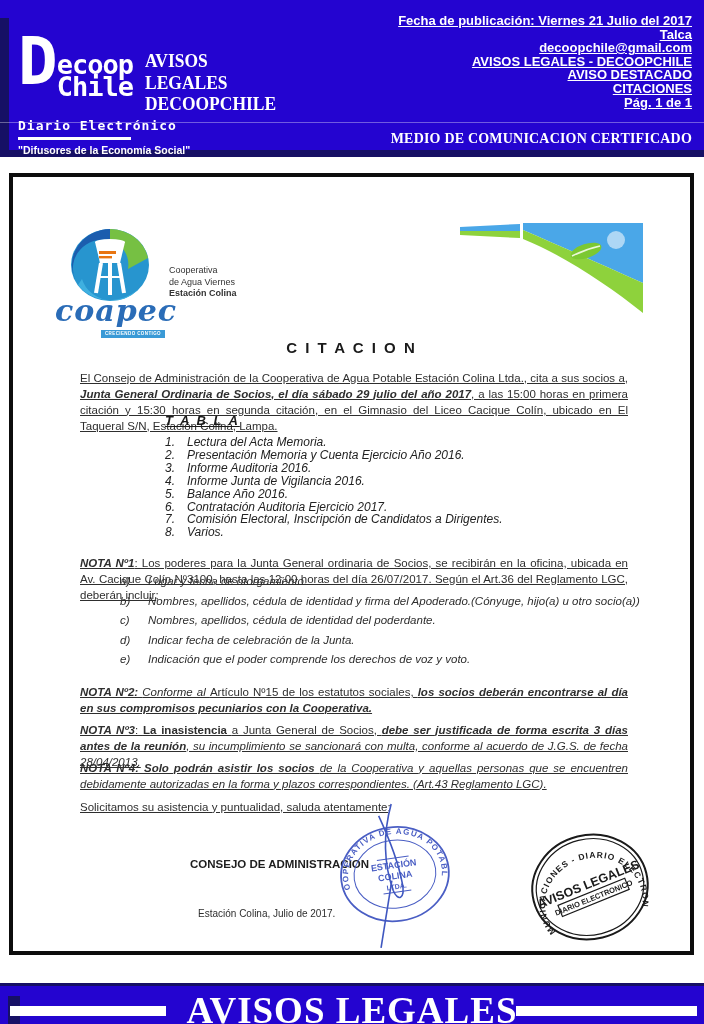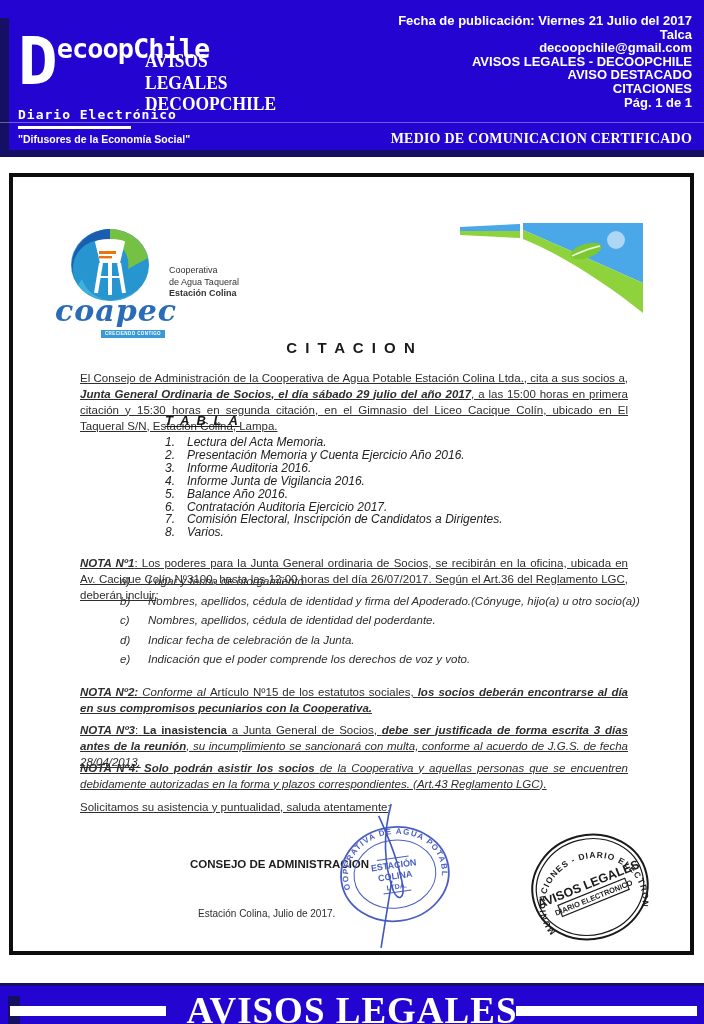--- a/index.html
+++ b/index.html
@@ -7,28 +7,28 @@
         font-family:"Liberation Sans",sans-serif;}
 
   
   .topbar{position:absolute;left:0;top:0;width:704px;height:157px;background:#2404d0;}
   .topbar .edge-left{position:absolute;left:0;top:18px;width:9px;height:139px;background:#161065;}
   .topbar .edge-bottom{position:absolute;left:0;bottom:0;width:704px;height:7px;background:#161065;}
   .topbar .hairline{position:absolute;left:0;top:122px;width:704px;height:1px;background:rgba(255,255,255,.35);}
   .brand{position:absolute;left:18px;top:36px;color:#fff;font-family:"DejaVu Sans Mono",monospace;}
   .brand-row{display:flex;align-items:flex-start;}
   .brand-D{font-size:66px;font-weight:bold;line-height:.78;letter-spacing:-2px;}
-  .brand-words{display:flex;flex-direction:row;margin-left:1px;margin-top:2px;}
+  .brand-words{display:flex;flex-direction:column;margin-left:1px;margin-top:18px;}
   .brand-words span{font-size:27px;font-weight:bold;line-height:.82;letter-spacing:-1px;}
   .brand-sub{font-size:13px;font-weight:bold;letter-spacing:1px;margin-top:20px;}
   .brand-rule{width:113px;height:3px;background:#fff;margin-top:4px;}
   .brand-slogan{font-family:"Liberation Sans",sans-serif;font-size:10.5px;font-weight:bold;margin-top:4px;letter-spacing:0;}
   .masthead{position:absolute;left:145px;top:50px;color:#fff;font-family:"Liberation Serif",serif;
             font-weight:bold;font-size:19px;line-height:1.14;transform:scaleX(.92);transform-origin:left top;}
-  .meta{position:absolute;right:12px;top:14px;text-align:right;color:#fff;font-size:13px;font-weight:bold;line-height:13.6px;}
+  .meta{position:absolute;right:12px;top:14px;text-align:right;color:#fff;font-size:13px;font-weight:bold;line-height:13.6px;text-decoration:underline;}
   .certified{position:absolute;right:12px;top:131px;color:#fff;font-family:"Liberation Serif",serif;
              font-weight:bold;font-size:14px;letter-spacing:.2px;}
 
   
   .doc{position:absolute;left:9px;top:173px;width:677px;height:774px;border:4px solid #0d0d0d;background:#fff;
        color:#2e2e2e;}
   .coapec-emblem{position:absolute;left:55px;top:50px;}
   .coapec-word{position:absolute;left:42px;top:116px;font-family:"DejaVu Serif",serif;font-style:italic;
                font-weight:bold;font-size:30px;color:#2a6cb7;letter-spacing:1px;text-align:right;}
   .coapec-tagline{position:absolute;left:88px;top:153px;width:64px;height:8px;background:#3a9ad6;color:#fff;
@@ -128,21 +128,21 @@
       <path d="M33 36 L28 66" stroke="#fff" stroke-width="4" fill="none"></path>
       <path d="M51 36 L56 66" stroke="#fff" stroke-width="4" fill="none"></path>
       <path d="M42 36 L42 68" stroke="#fff" stroke-width="4" fill="none"></path>
       <path d="M30 50 H54" stroke="#fff" stroke-width="2" fill="none"></path>
     </svg>
     <div class="coapec-word">coapec</div>
     <div class="coapec-tagline">CRECIENDO CONTIGO</div>
 
     <div class="org">
       <div class="l1">Cooperativa</div>
-      <div class="l2">de Agua Taqueral</div>
+      <div class="l2">de Agua Viernes</div>
       <div class="l3">Estación Colina</div>
     </div>
 
     <svg class="swoosh-sliver" width="60" height="16" viewBox="0 0 60 16">
       <polygon points="0,3 60,0 60,7 0,7" fill="#4aa7e8"></polygon>
       <polygon points="0,7 60,7 60,14 0,11" fill="#8ed23c"></polygon>
     </svg>
     <svg class="swoosh" width="120" height="90" viewBox="0 0 120 90">
       <path d="M0 0 H120 V60 C75 40 35 22 0 7 Z" fill="#4aa7e8"></path>
       <path d="M0 7 C35 22 75 40 120 60 L120 90 C85 62 40 32 0 16 Z" fill="#8ed23c"></path>

